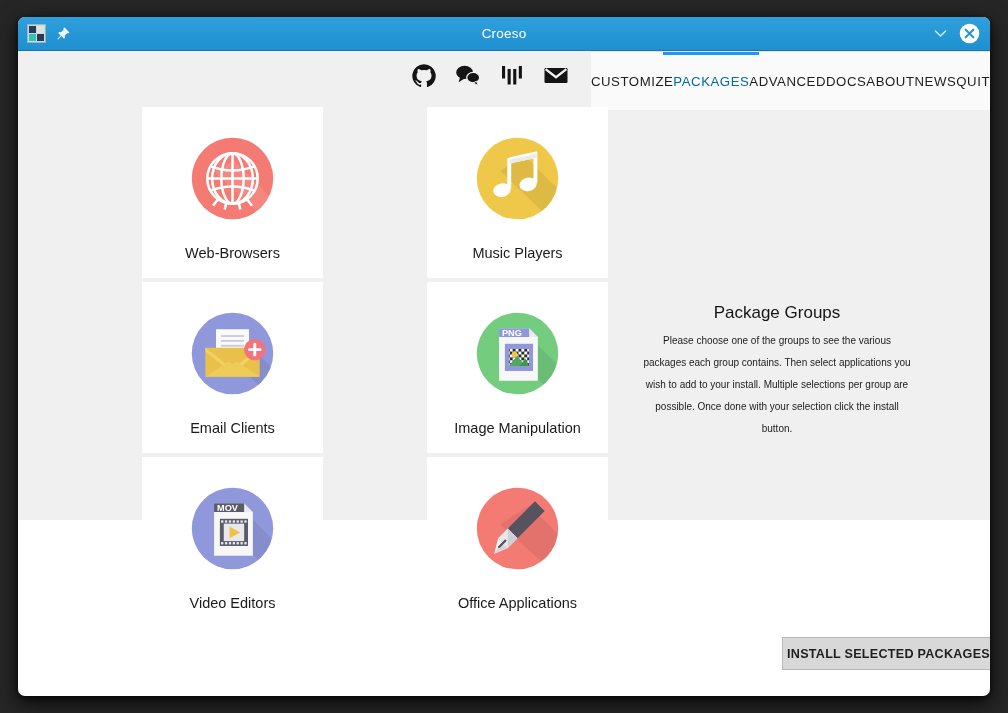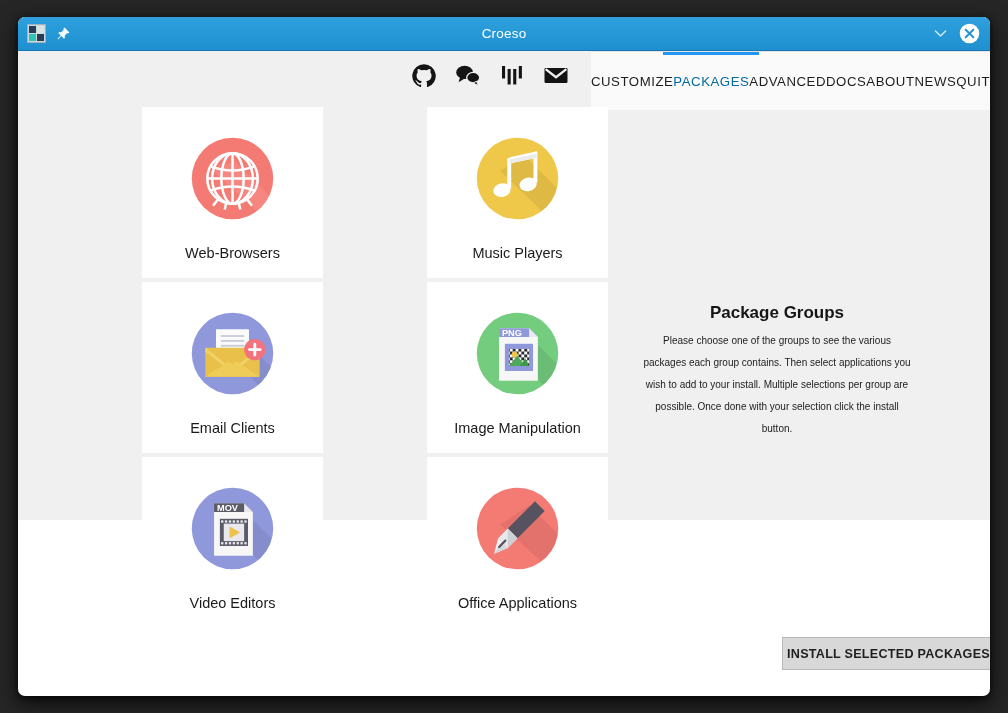--- a/index.html
+++ b/index.html
@@ -154,21 +154,21 @@
   
   #info-panel {
     position: absolute;
     left: 624px;
     top: 252px;
     width: 270px;
     text-align: center;
   }
   #info-title {
     font-size: 17px;
-    font-weight: bold;
+    font-weight: normal;
     color: #151515;
     margin-bottom: 7px;
   }
   #info-body {
     font-size: 10px;
     line-height: 22px;
     color: #1c1c1c;
   }
 
   

